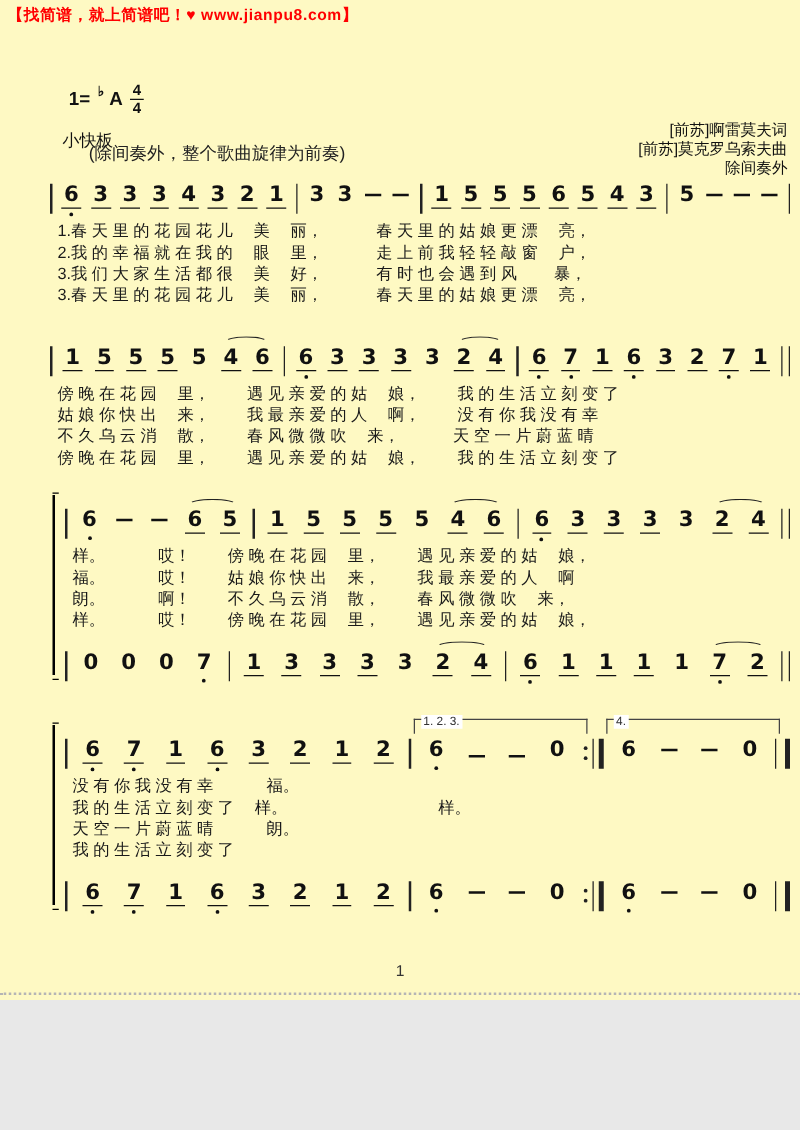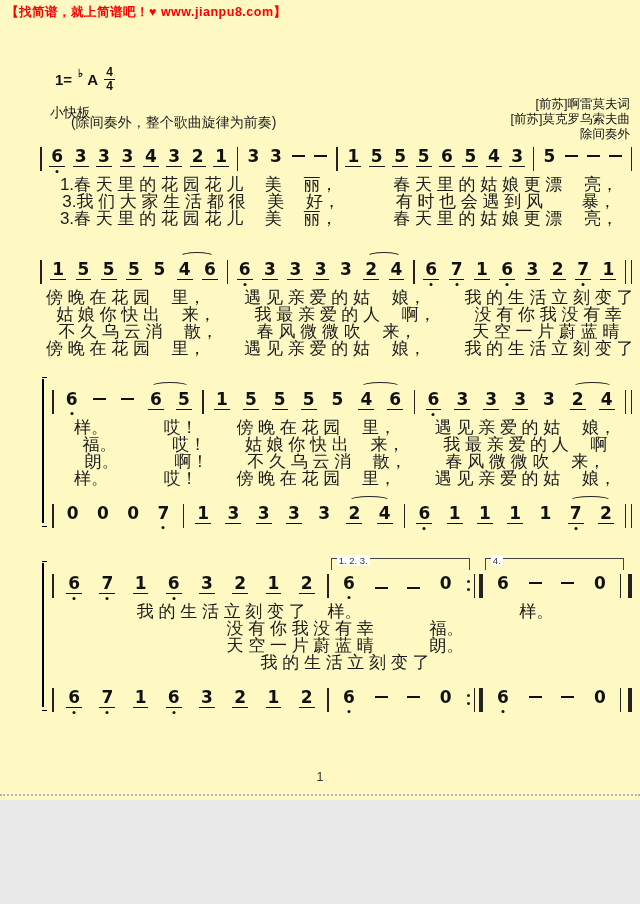--- a/index.html
+++ b/index.html
@@ -35,21 +35,21 @@
   .bar{width:1.5px;background:#222;height:24px;margin-top:1px;flex:none;}
   .bar.dbl{width:5px;background:none;border-left:1.5px solid #222;border-right:1.5px solid #222;}
   .bar.fin{width:7px;background:none;border-left:1.5px solid #222;border-right:4px solid #222;}
   .bar.rep{width:13px;background:none;border-right:4px solid #222;position:relative;}
   .bar.rep::before{content:"";position:absolute;right:4px;top:0;bottom:0;border-right:1.5px solid #222;}
   .bar.rep::after{content:"";position:absolute;right:9px;top:6px;width:3px;height:3px;border-radius:50%;
                   background:#222;box-shadow:0 8px 0 #222;}
   .volta{position:absolute;top:-15px;left:2px;right:-4px;height:11px;
          border-top:1.2px solid #444;border-left:1.2px solid #444;border-right:1.2px solid #444;}
   .volta-label{position:absolute;left:5px;top:-4px;background:#fff;font-size:9.5px;padding:0 2px;color:#333;}
-  .lyric-line{font-size:17px;line-height:17px;white-space:pre;color:#1a1a1a;padding-left:6px;text-align:center;}
+  .lyric-line{font-size:13px;line-height:17px;white-space:pre;color:#1a1a1a;padding-left:6px;}
   .pageno{position:absolute;bottom:16px;left:0;width:100%;text-align:center;font-size:12.5px;color:#333;}
   .bottom-rule{position:absolute;left:0;right:0;bottom:4px;border-top:2px dotted #b5b5b5;}
 </style>
 </head>
 <body>
 
 <div class="page">
 
   <div class="banner">【找简谱，就上简谱吧！♥ www.jianpu8.com】</div>
 
@@ -158,20 +158,21 @@
             <div class="note">
               <div class="dash-line"></div>
             </div>
             <div class="note">
               <div class="dash-line"></div>
             </div>
           </div>
           <div class="bar"></div>
         </div>
         <div class="lyric-line">1.春 天 里 的 花 园 花 儿　 美　 丽，　　　 春 天 里 的 姑 娘 更 漂　 亮，</div>
+        <div class="lyric-line">2.我 的 幸 福 就 在 我 的　 眼　 里，　　　 走 上 前 我 轻 轻 敲 窗　 户，</div>
         <div class="lyric-line">3.我 们 大 家 生 活 都 很　 美　 好，　　　 有 时 也 会 遇 到 风　　 暴，</div>
         <div class="lyric-line">3.春 天 里 的 花 园 花 儿　 美　 丽，　　　 春 天 里 的 姑 娘 更 漂　 亮，</div>
       </div>
       <div class="system">
         <div class="notes-row">
           <div class="bar"></div>
           <div class="measure" style="flex-grow: 7;">
             <div class="note ul">
               <span class="num">1</span>
             </div>
@@ -483,22 +484,22 @@
             </div>
             <div class="note">
               <div class="dash-line"></div>
             </div>
             <div class="note">
               <span class="num">0</span>
             </div>
           </div>
           <div class="bar fin"></div>
         </div>
+        <div class="lyric-line">没 有 你 我 没 有 幸　　　 福。</div>
         <div class="lyric-line">我 的 生 活 立 刻 变 了　 样。　　　　　　　　　 样。</div>
-        <div class="lyric-line">没 有 你 我 没 有 幸　　　 福。</div>
         <div class="lyric-line">天 空 一 片 蔚 蓝 晴　　　 朗。</div>
         <div class="lyric-line">我 的 生 活 立 刻 变 了</div>
         <div class="notes-row">
           <div class="bar"></div>
           <div class="measure" style="flex-grow: 8;">
             <div class="note ul">
               <span class="num">6</span>
               <div class="odot"></div>
             </div>
             <div class="note ul">

